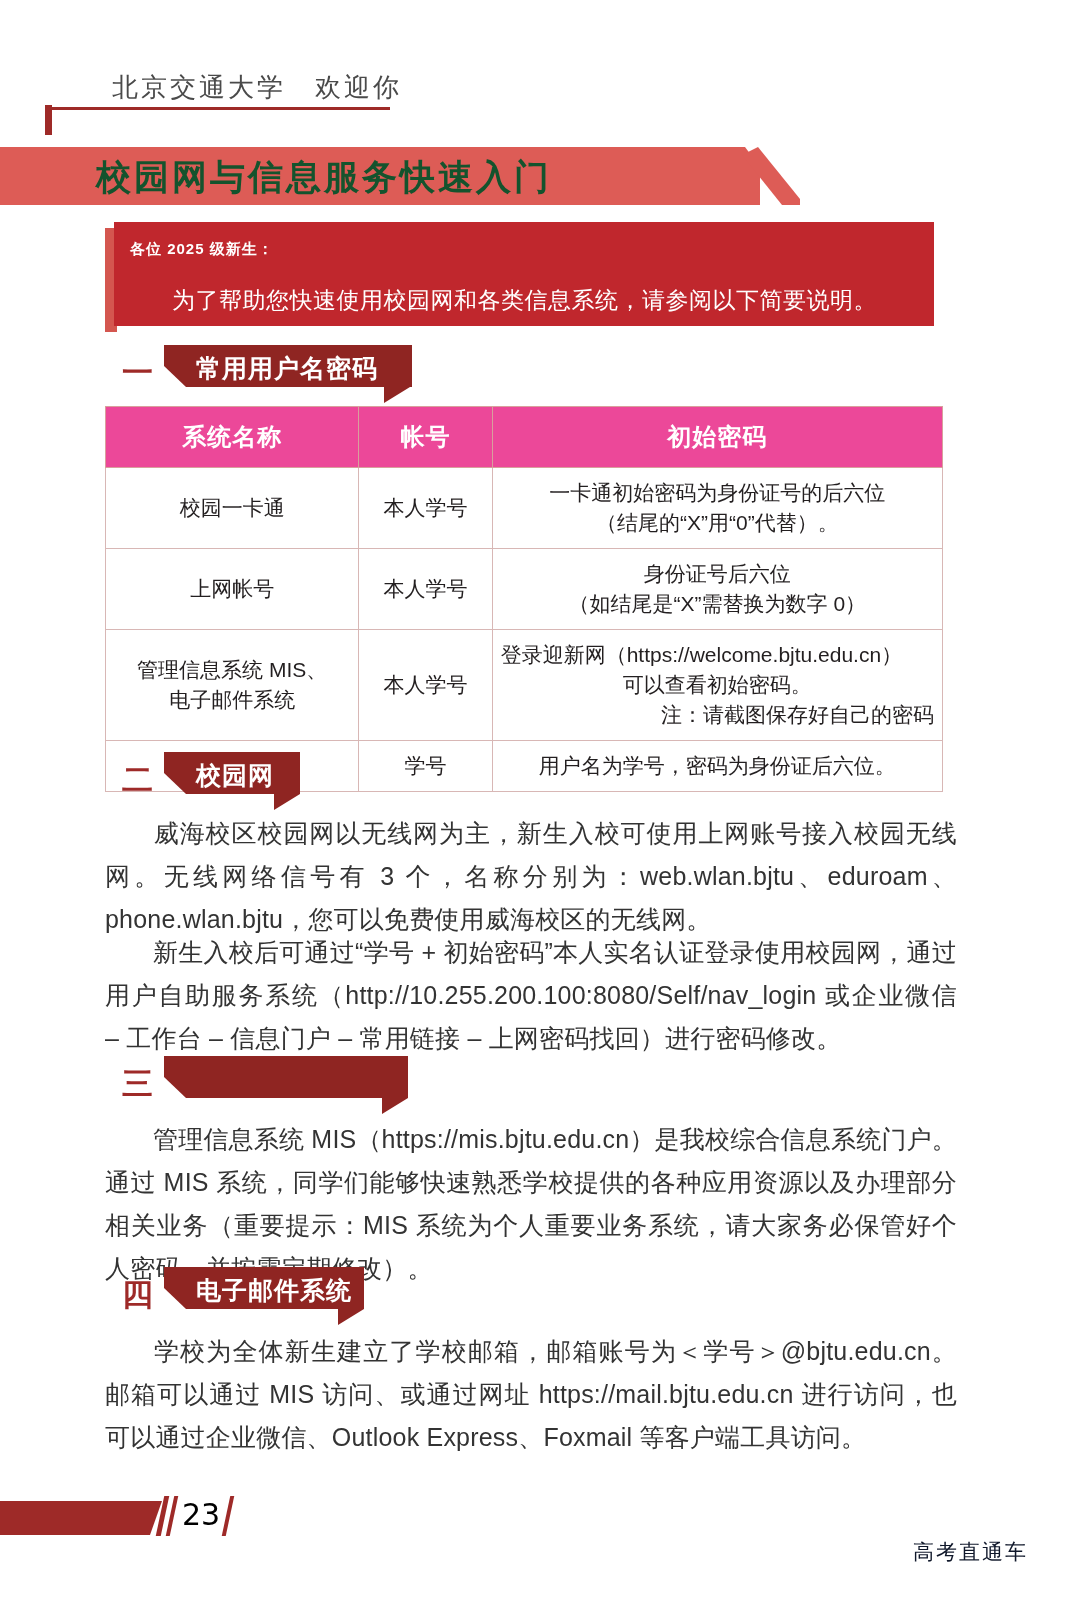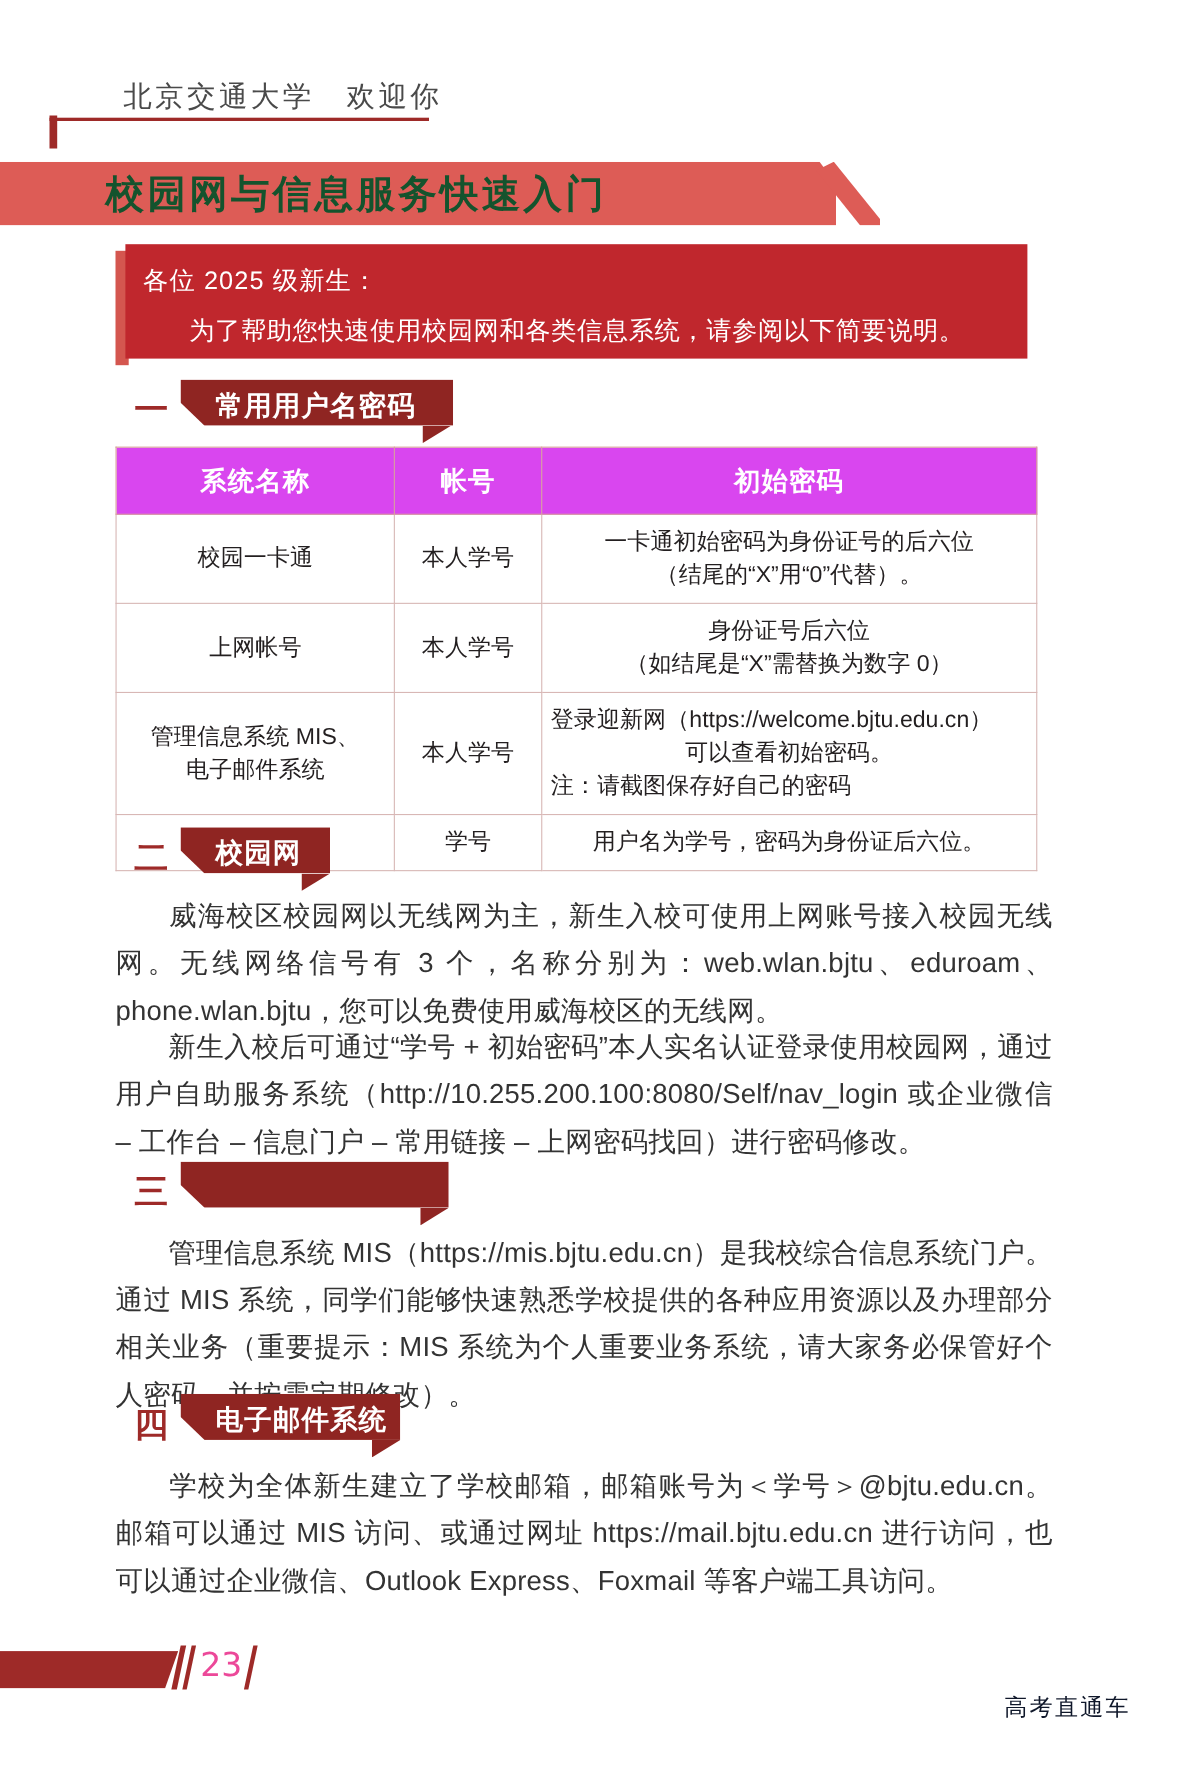--- a/index.html
+++ b/index.html
@@ -47,21 +47,21 @@
   .intro-edge{
     position:absolute; left:105px; top:228px; width:12px; height:104px;
     background:#d4564f;
   }
   .intro-box{
     position:absolute; left:114px; top:222px; width:820px; height:104px;
     background:#c0272d;
   }
   .intro-line1{
     position:absolute; left:130px; top:240px;
-    color:#fff; font-size:23px; letter-spacing:1px;
+    color:#fff; font-size:15px; letter-spacing:1px;font-weight:bold;
   }
   .intro-line2{
     position:absolute; left:172px; top:285px;
     color:#fff; font-size:23px; letter-spacing:0.5px;
   }
 
   
   .sec{ position:absolute; }
   .sec-num{
     position:absolute; left:0; top:7px;
@@ -85,21 +85,21 @@
   }
 
   
   .tbl{
     position:absolute; left:105px; top:406px;
     width:838px;
     border-collapse:collapse;
     font-size:21px;
   }
   .tbl th{
-    background:#d946ef; color:#fff;
+    background:#ec4899; color:#fff;
     font-size:24px; font-weight:bold; letter-spacing:1px;
     padding:14px 6px; border:1px solid #d8a09c;
     text-align:center;
   }
   .tbl td{
     border:1px solid #d8b7b5;
     padding:10px 8px; text-align:center; color:#231f20;
     line-height:30px; font-size:21px;
   }
   .c1{ width:258px; }
@@ -125,21 +125,21 @@
   .foot-slash1{
     position:absolute; left:160px; top:1496px; width:5px; height:40px;
     background:#9e2a28; transform:skewX(-12deg);
   }
   .foot-slash2{
     position:absolute; left:170px; top:1496px; width:4px; height:40px;
     background:#9e2a28; transform:skewX(-12deg);
   }
   .foot-num{
     position:absolute; left:182px; top:1497px;
-    font-size:30px; color:#ec4899; font-weight:normal;
+    font-size:30px; color:#000000; font-weight:normal;
     font-family:"DejaVu Sans",sans-serif;
   }
   .foot-slash3{
     position:absolute; left:226px; top:1496px; width:4px; height:40px;
     background:#9e2a28; transform:skewX(-12deg);
   }
   .watermark{
     position:absolute; left:913px; top:1538px;
     font-size:21px; color:#0f172a; letter-spacing:2px;
   }
@@ -194,21 +194,21 @@
     </tr>
     <tr>
       <td class="c1">
         <div>管理信息系统 MIS、</div>
         <div>电子邮件系统</div>
       </td>
       <td class="c2">本人学号</td>
       <td class="c3 left-al">
         <div>登录迎新网（https://welcome.bjtu.edu.cn）</div>
         <div style="text-align:center;">可以查看初始密码。</div>
-        <div style="text-align:left;">注：请截图保存好自己的密码</div>
+        <div style="text-align:right;">注：请截图保存好自己的密码</div>
       </td>
     </tr>
     <tr>
       <td class="c1">企业微信</td>
       <td class="c2">学号</td>
       <td class="c3">用户名为学号，密码为身份证后六位。</td>
     </tr>
   </tbody>
 </table>
 

